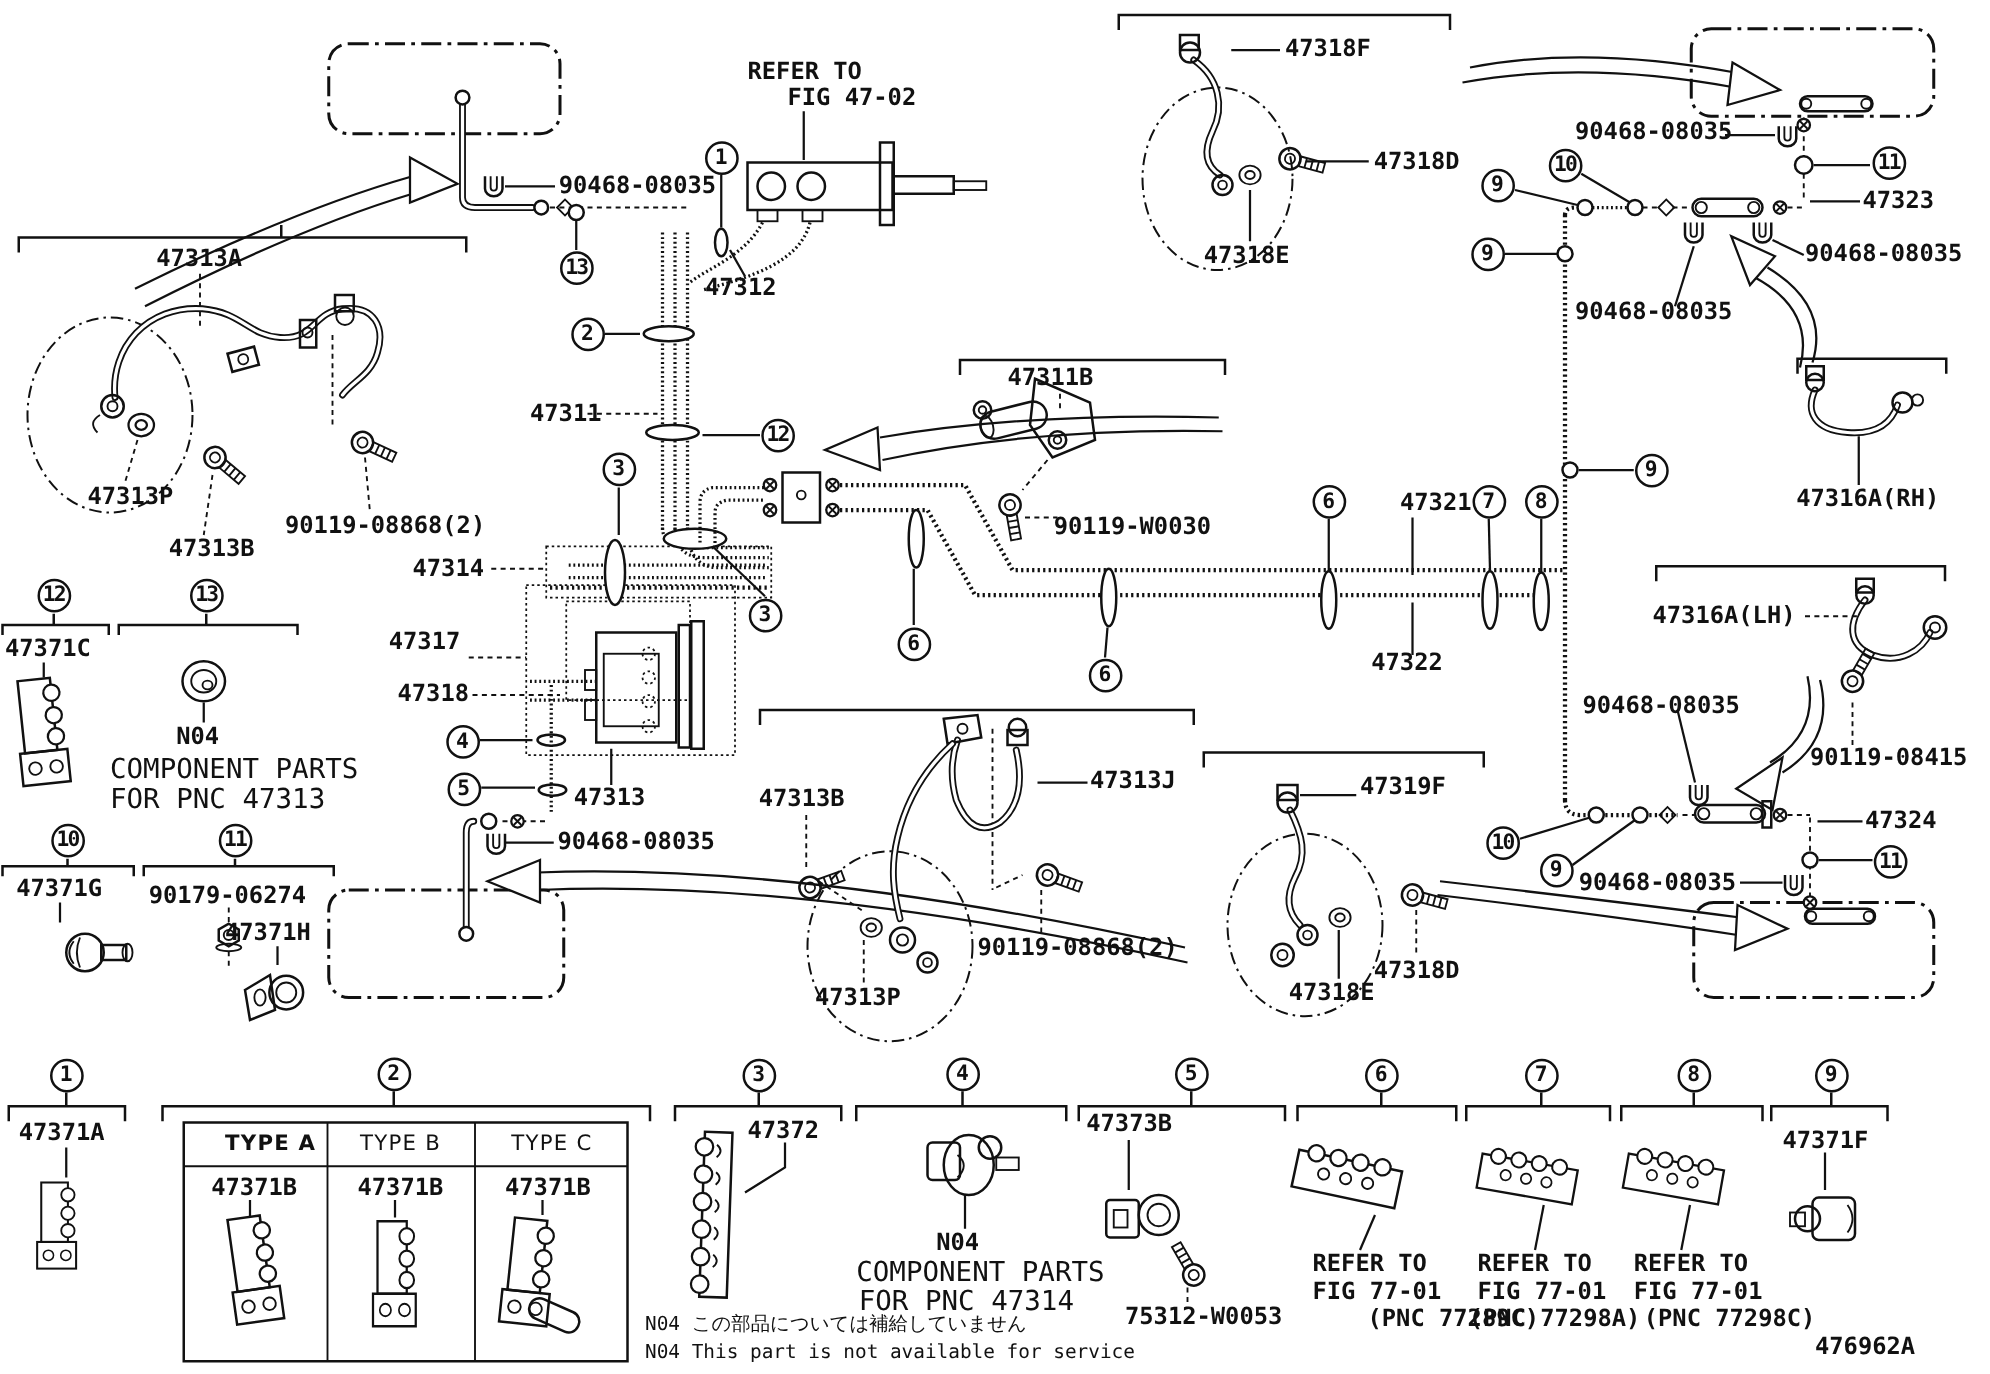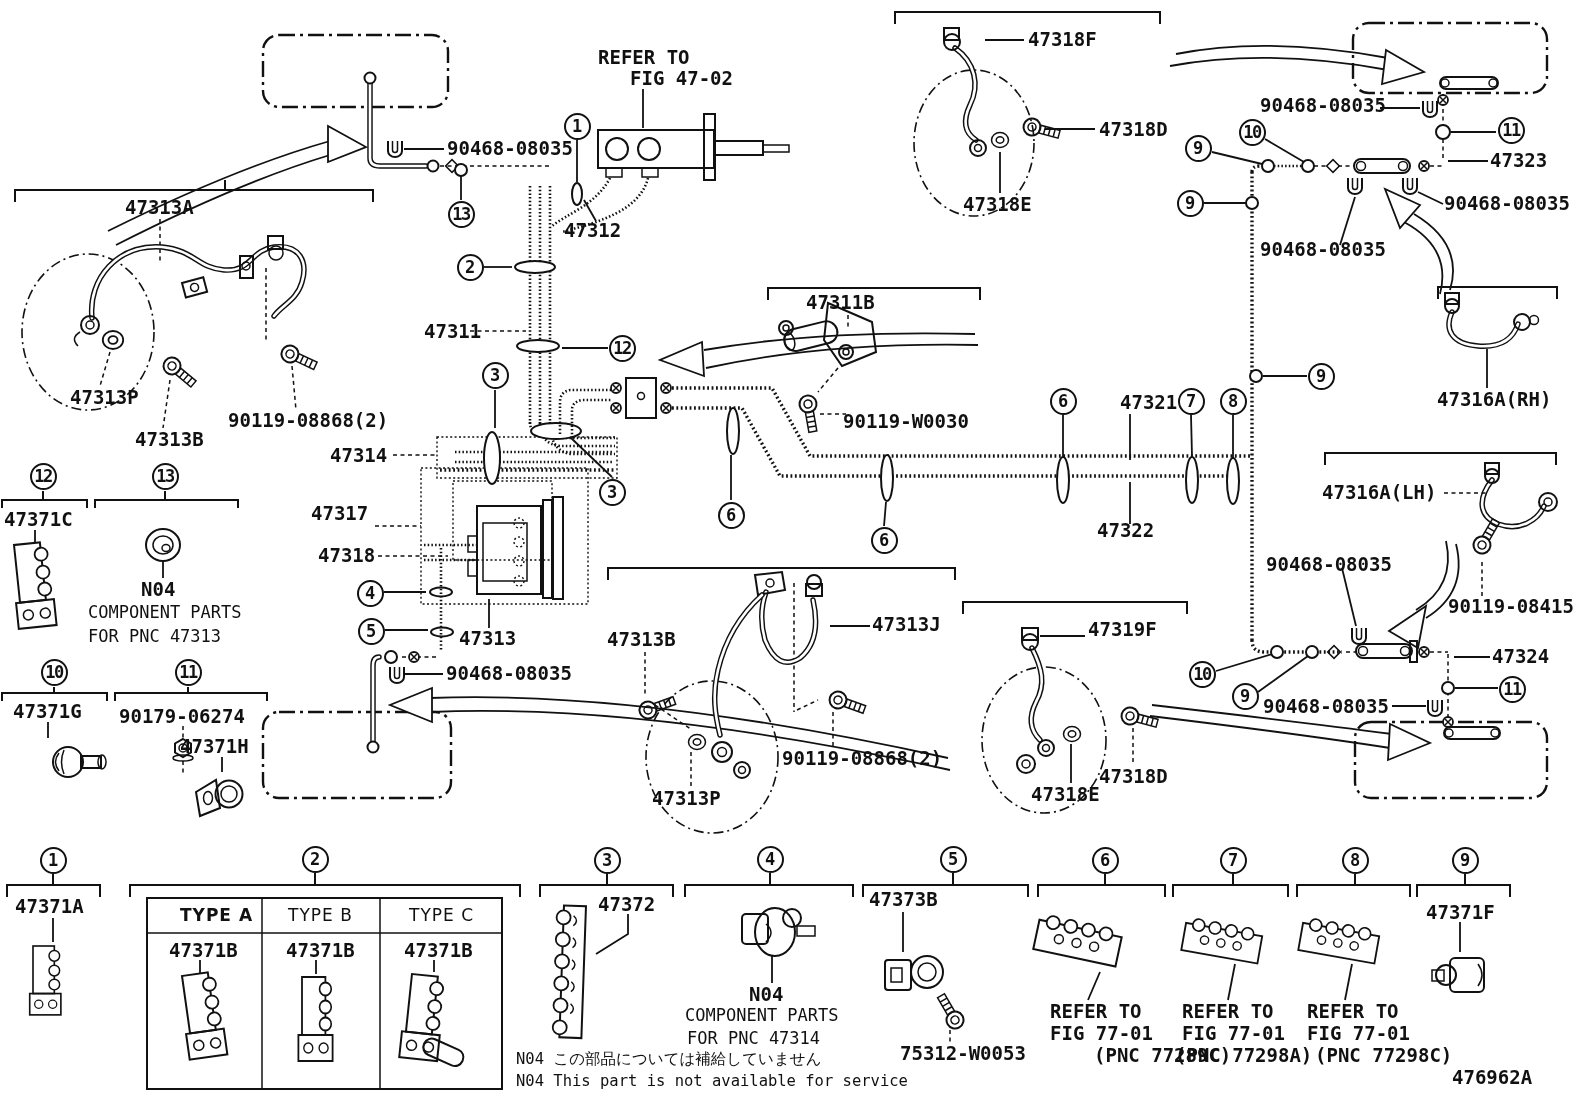--- a/index.html
+++ b/index.html
@@ -1,21 +1,21 @@
 <!DOCTYPE html>
 <html><head>
 <meta charset="utf-8">
 <style>
   html,body{margin:0;padding:0;background:#fff;}
   .stage{position:relative;width:1592px;height:1099px;background:#fff;overflow:hidden;
          font-family:"DejaVu Sans Mono",monospace;color:#111;}
   .stage svg{position:absolute;left:0;top:0;}
   #label-layer{position:absolute;left:0;top:0;width:100%;height:100%;}
   .plabel{position:absolute;font:bold 19px/1.05 "DejaVu Sans Mono",monospace;color:#111;white-space:pre;}
-  .plabel.r{font-weight:normal;font-size:17px;text-align:right;}
+  .plabel.r{font-weight:normal;font-size:22px;text-align:right;}
   .plabel.s{font-family:"DejaVu Sans",sans-serif;font-weight:normal;font-size:17px;letter-spacing:1px;}
   .plabel.n{font-weight:normal;font-size:15.5px;}
   .callout{position:absolute;width:27px;height:27px;border:2.5px solid #111;border-radius:50%;
            background:#fff;color:#111;font:bold 17px/23px "DejaVu Sans Mono",monospace;
            text-align:center;box-sizing:border-box;}
   .callout.w2{font-size:17px;letter-spacing:-1.5px;}
   
   .ln{fill:none;stroke:#111;stroke-width:1.8;}
   .ld{fill:none;stroke:#111;stroke-width:1.5;stroke-dasharray:4 3.5;}
   .tube{fill:none;stroke:#111;stroke-width:3.4;stroke-dasharray:1.8 2.6;}

